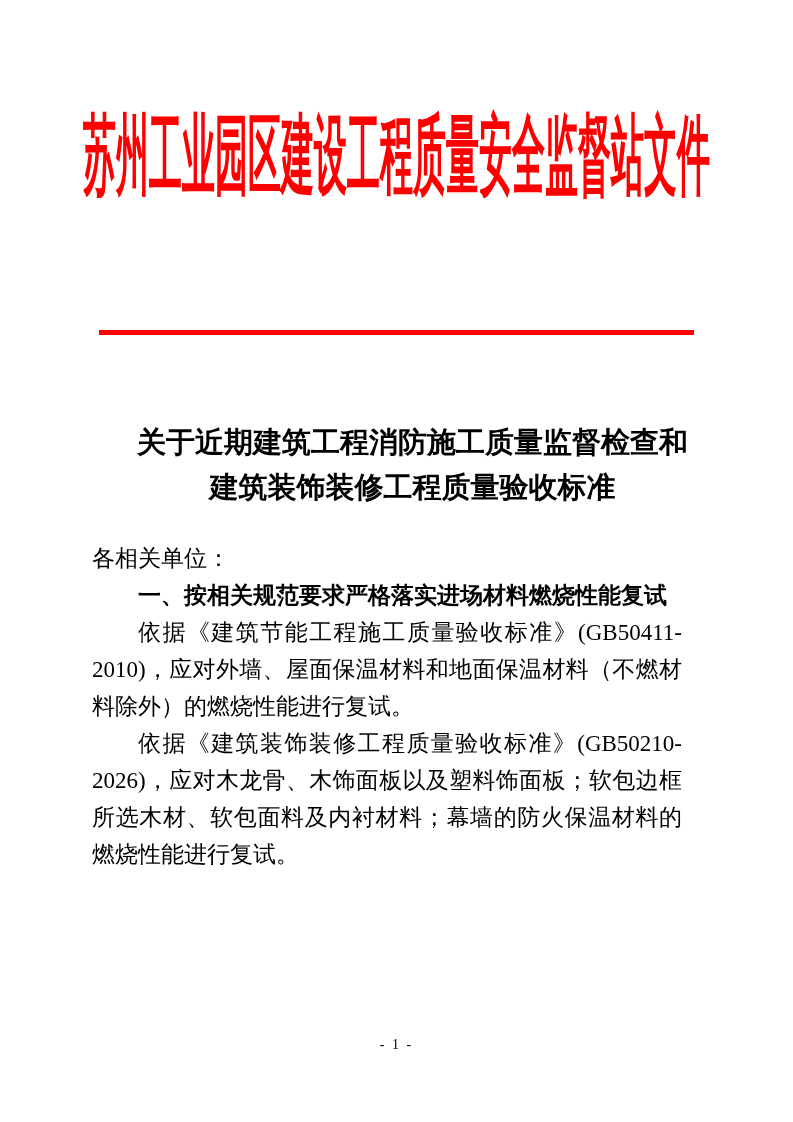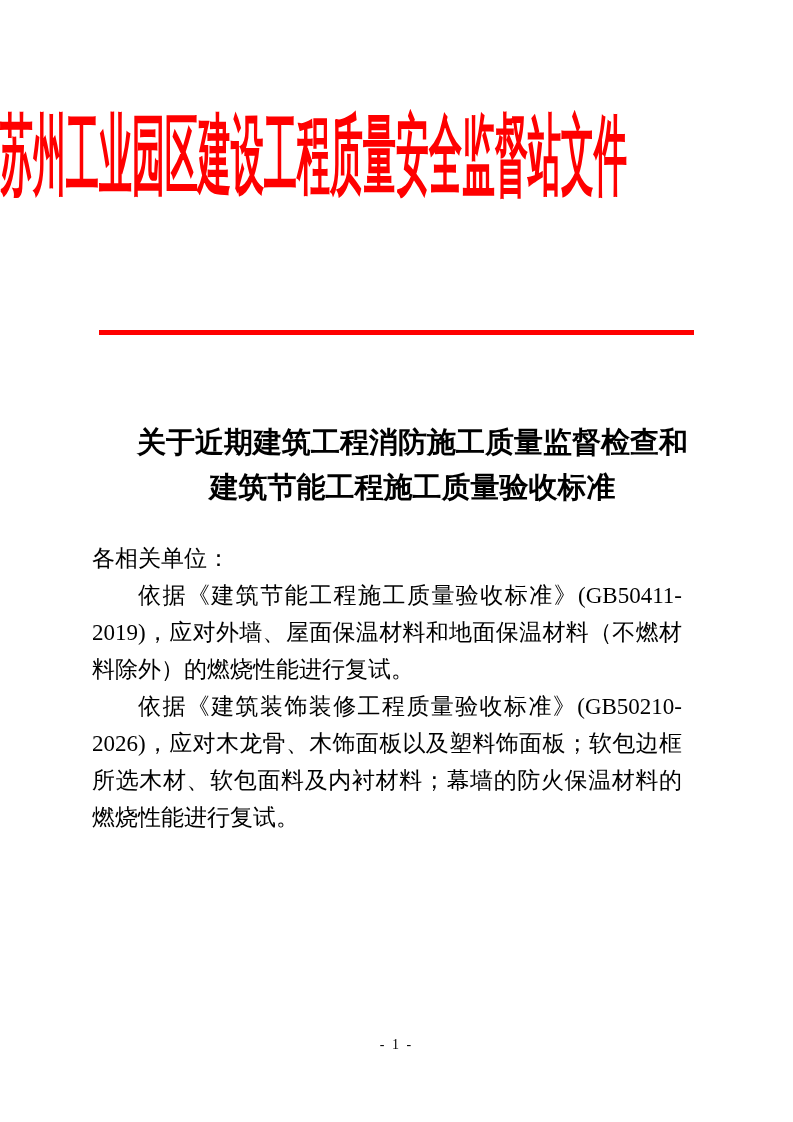--- a/index.html
+++ b/index.html
@@ -18,20 +18,21 @@
   }
   
   .letterhead {
     position: absolute;
     top: 110px;
     left: 0;
     right: 0;
     height: 94px;
     display: flex;
     align-items: center;
+    justify-content: center;
   }
   .letterhead-text {
     font-size: 33px;
     font-weight: bold;
     color: var(--accent, #ff0000);
     white-space: nowrap;
     letter-spacing: 0;
     transform: scaleY(2.65);
     transform-origin: center;
   }
@@ -105,24 +106,25 @@
 <div class="page">
 
   <div class="letterhead">
     <span class="letterhead-text">苏州工业园区建设工程质量安全监督站文件</span>
   </div>
 
   <div class="red-line"></div>
 
   <h1 class="doc-title">
     <span class="title-line">关于近期建筑工程消防施工质量监督检查和</span>
-    <span class="title-line">建筑节能工程施工质量验收标准</span>
+    <span class="title-line">建筑装饰装修工程质量验收标准</span>
   </h1>
 
   <div class="body-text">
     <p class="salutation">各相关单位：</p>
-    <p class="para">依据《建筑节能工程施工质量验收标准》(GB50411-2019)，应对外墙、屋面保温材料和地面保温材料（不燃材料除外）的燃烧性能进行复试。</p>
+    <p class="para section-heading">一、按相关规范要求严格落实进场材料燃烧性能复试</p>
+    <p class="para">依据《建筑节能工程施工质量验收标准》(GB50411-2010)，应对外墙、屋面保温材料和地面保温材料（不燃材料除外）的燃烧性能进行复试。</p>
     <p class="para">依据《建筑装饰装修工程质量验收标准》(GB50210-2026)，应对木龙骨、木饰面板以及塑料饰面板；软包边框所选木材、软包面料及内衬材料；幕墙的防火保温材料的燃烧性能进行复试。</p>
   </div>
 
   <div class="page-number">- 1 -</div>
 
 </div>
 
 </body></html>

